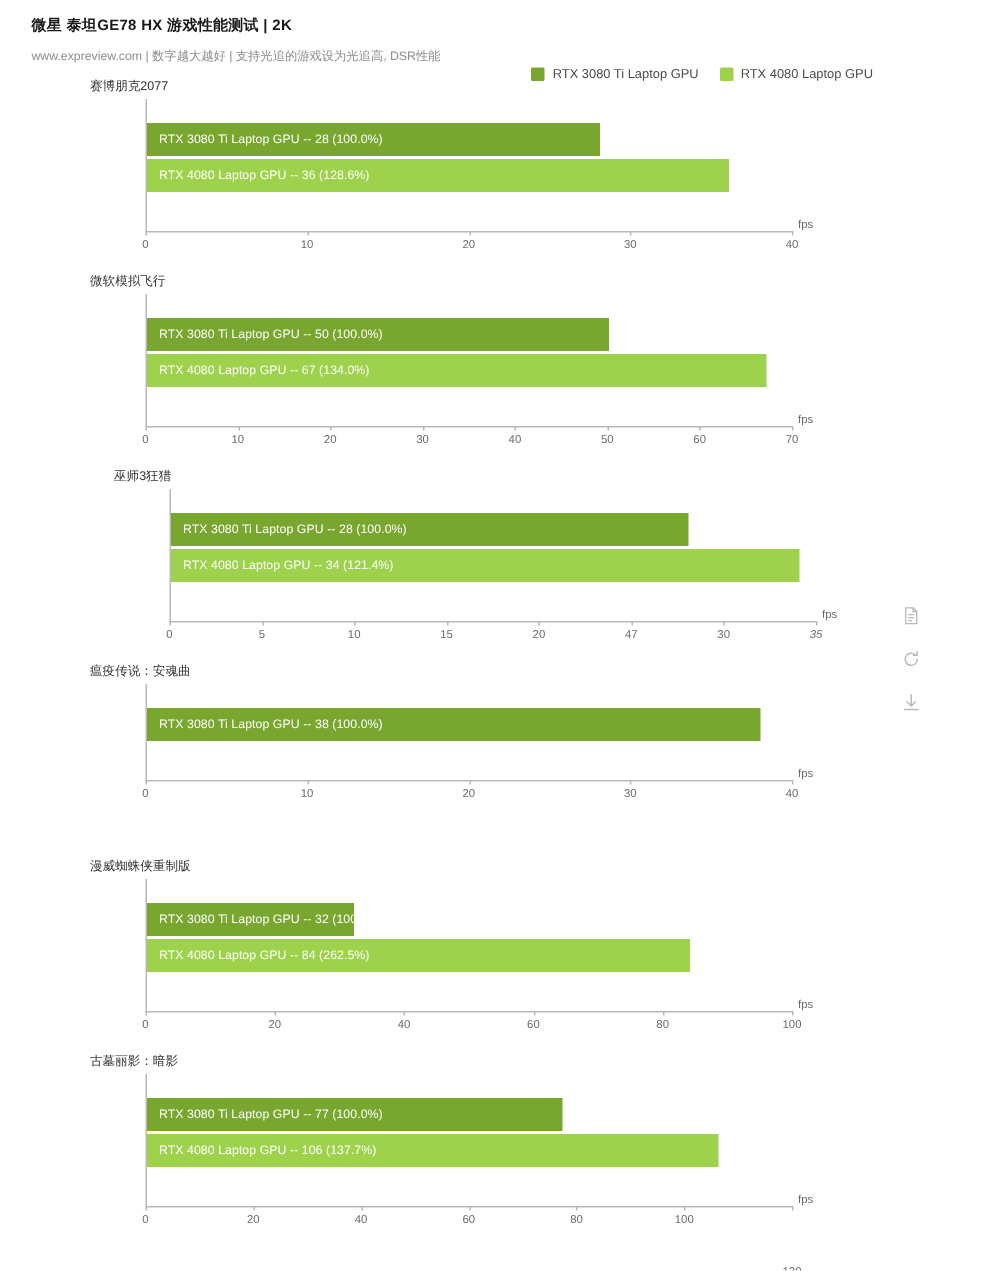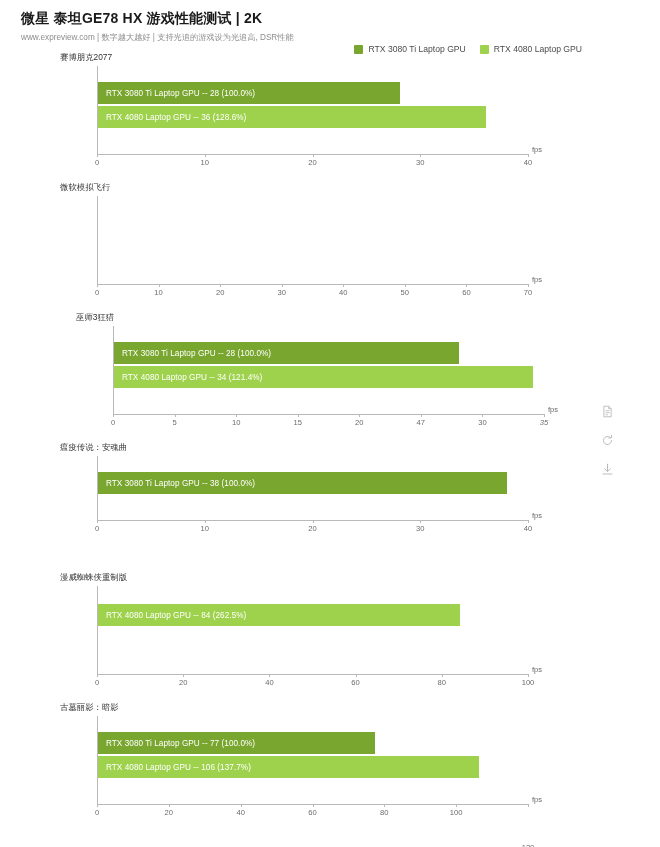--- a/index.html
+++ b/index.html
@@ -12,21 +12,21 @@
     width: 660px; height: 847px;
     position: relative;
     font-family: "Liberation Sans", "DejaVu Sans", sans-serif;
     color: #3a3a3a;
     overflow: hidden;
   }
 
   
   .header { padding: 9px 0 0 21px; }
   .page-title {
-    font-size: 14px;
+    font-size: 10px;
     font-weight: bold;
     color: #1a1a1a;
     letter-spacing: .2px;
     line-height: 18px;
     white-space: nowrap;
   }
   .sub-line {
     margin-top: 5px;
     font-size: 8.2px;
     color: #8d8d8d;
@@ -190,20 +190,30 @@
         <div class="tick-label" style="left: 323.25px; top: 106px;">30</div>
         <div class="tick" style="left: 431px; top: 102px;"></div>
         <div class="tick-label" style="left: 431px; top: 106px;">40</div>
         <div class="axis-unit" style="left: 435px; top: 93px;">fps</div>
       </div>
     </div>
     <div class="chart" style="height: 130px;">
       <div class="chart-title">微软模拟飞行</div>
       <div class="plot" style="top: 0px; height: 104px;">
         <div class="y-axis" style="top: 14px; height: 88px;"></div>
+        <div class="bars" style="top: 30px; height: 46px;">
+          <div class="bar-row" style="height: 22px; margin-top: 0px;">
+            <div class="bar-fill" style="width: 307.857px; background: rgb(121, 166, 46);"></div>
+            <div class="bar-label">RTX 3080 Ti Laptop GPU  --  50 (100.0%)</div>
+          </div>
+          <div class="bar-row" style="height: 22px; margin-top: 2px;">
+            <div class="bar-fill" style="width: 412.529px; background: rgb(159, 210, 76);"></div>
+            <div class="bar-label">RTX 4080 Laptop GPU  --  67 (134.0%)</div>
+          </div>
+        </div>
         <div class="x-axis" style="top: 102px;"></div>
         <div class="tick" style="left: 0px; top: 102px;"></div>
         <div class="tick-label" style="left: 0px; top: 106px;">0</div>
         <div class="tick" style="left: 61.5714px; top: 102px;"></div>
         <div class="tick-label" style="left: 61.5714px; top: 106px;">10</div>
         <div class="tick" style="left: 123.143px; top: 102px;"></div>
         <div class="tick-label" style="left: 123.143px; top: 106px;">20</div>
         <div class="tick" style="left: 184.714px; top: 102px;"></div>
         <div class="tick-label" style="left: 184.714px; top: 106px;">30</div>
         <div class="tick" style="left: 246.286px; top: 102px;"></div>
@@ -273,20 +283,24 @@
         <div class="tick" style="left: 431px; top: 78px;"></div>
         <div class="tick-label" style="left: 431px; top: 82px;">40</div>
         <div class="axis-unit" style="left: 435px; top: 69px;">fps</div>
       </div>
     </div>
     <div class="chart" style="height: 130px;">
       <div class="chart-title">漫威蜘蛛侠重制版</div>
       <div class="plot" style="top: 0px; height: 104px;">
         <div class="y-axis" style="top: 14px; height: 88px;"></div>
         <div class="bars" style="top: 30px; height: 46px;">
+          <div class="bar-row" style="height: 22px; margin-top: 0px;">
+            <div class="bar-fill" style="width: 137.92px; background: rgb(121, 166, 46);"></div>
+            <div class="bar-label">RTX 3080 Ti Laptop GPU  --  32 (100.0%)</div>
+          </div>
           <div class="bar-row" style="height: 22px; margin-top: 2px;">
             <div class="bar-fill" style="width: 362.04px; background: rgb(159, 210, 76);"></div>
             <div class="bar-label">RTX 4080 Laptop GPU  --  84 (262.5%)</div>
           </div>
         </div>
         <div class="x-axis" style="top: 102px;"></div>
         <div class="tick" style="left: 0px; top: 102px;"></div>
         <div class="tick-label" style="left: 0px; top: 106px;">0</div>
         <div class="tick" style="left: 86.2px; top: 102px;"></div>
         <div class="tick-label" style="left: 86.2px; top: 106px;">20</div>

